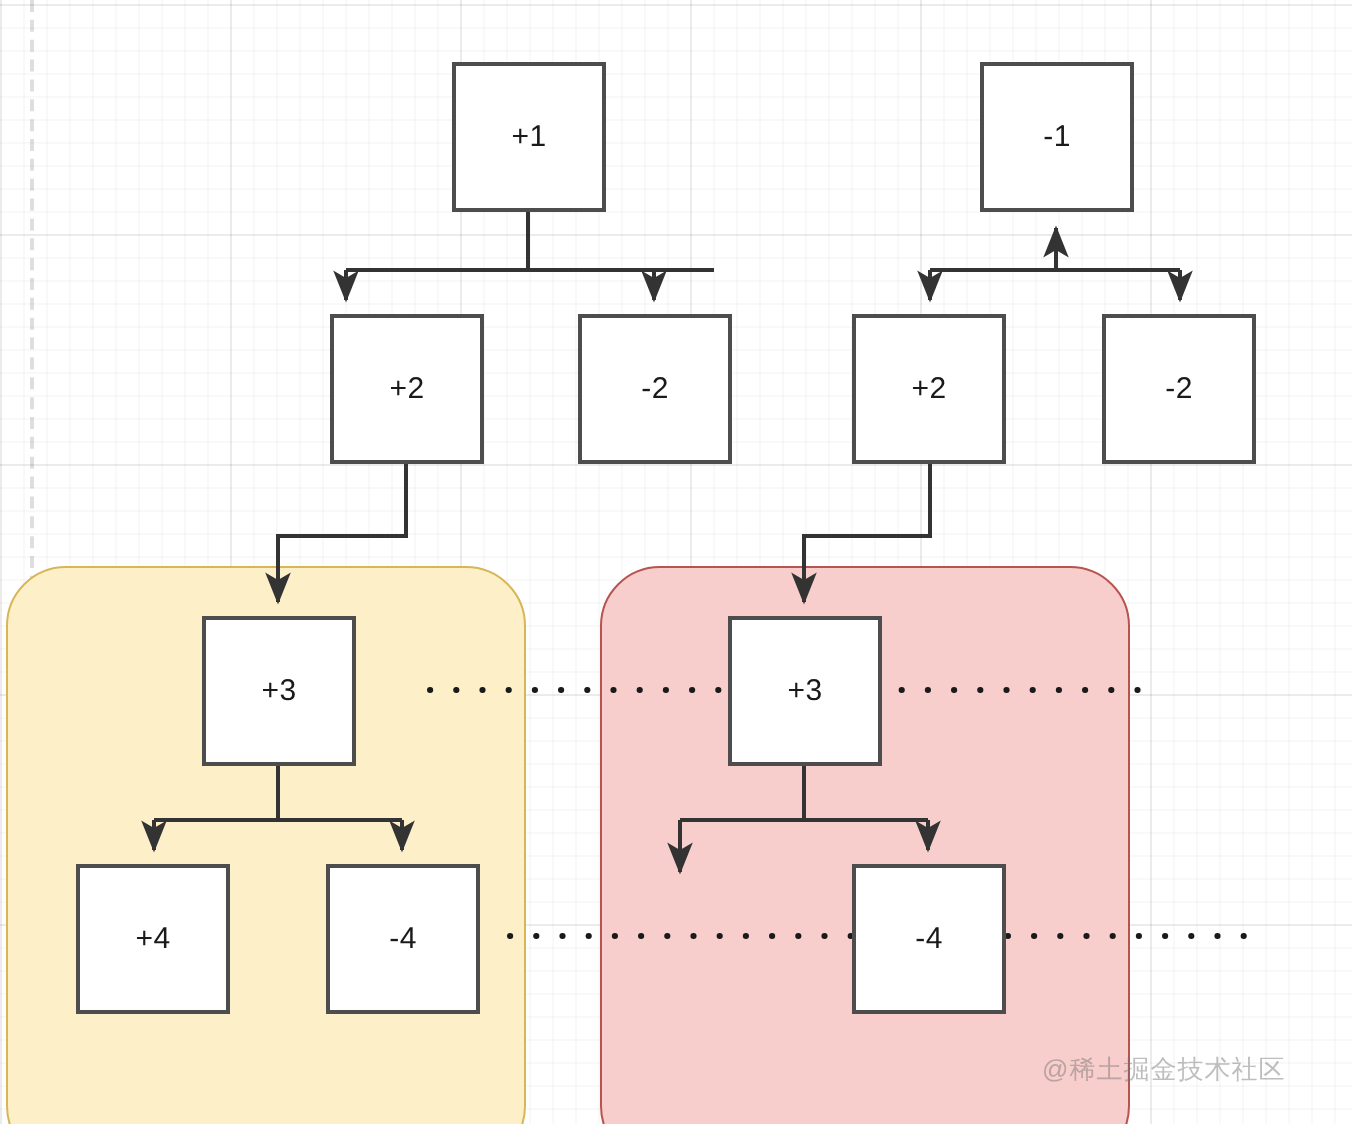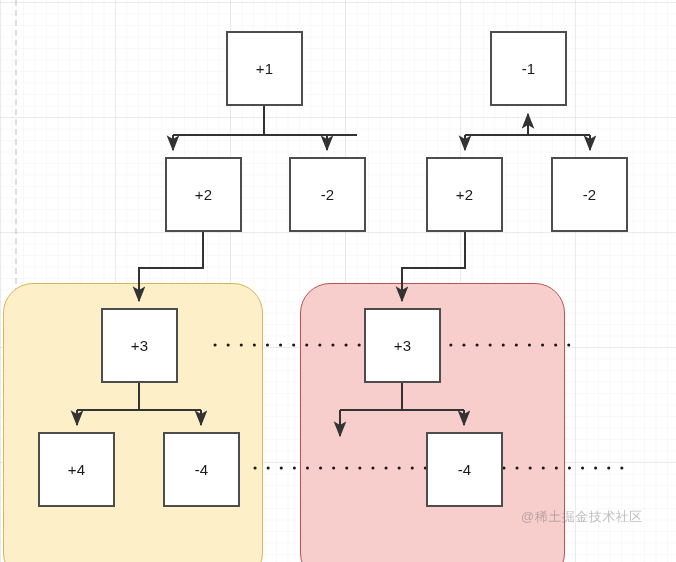--- a/index.html
+++ b/index.html
@@ -71,21 +71,21 @@
     position: absolute;
     left: 0;
     top: 0;
     width: 676px;
     height: 562px;
     pointer-events: none;
   }
   .watermark {
     position: absolute;
     left: 521px;
-    top: 508px;
+    top: 526px;
     font-size: 13px;
     color: rgba(110,110,110,0.45);
     white-space: nowrap;
     letter-spacing: 0.5px;
   }
 </style>
 </head>
 <body>
 
 <div id="canvas">

